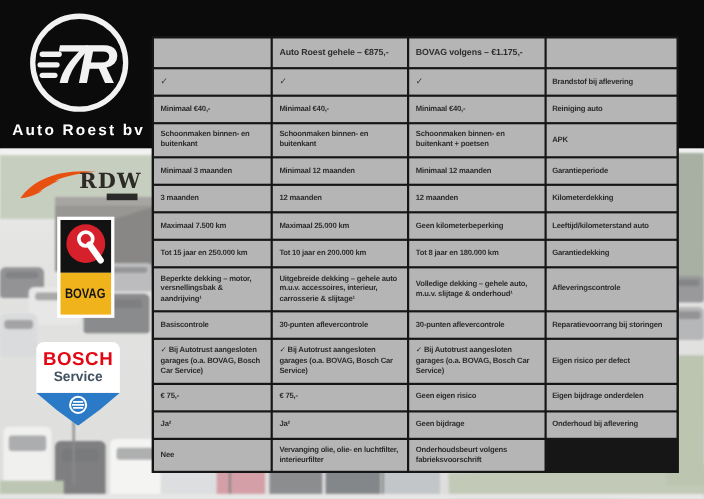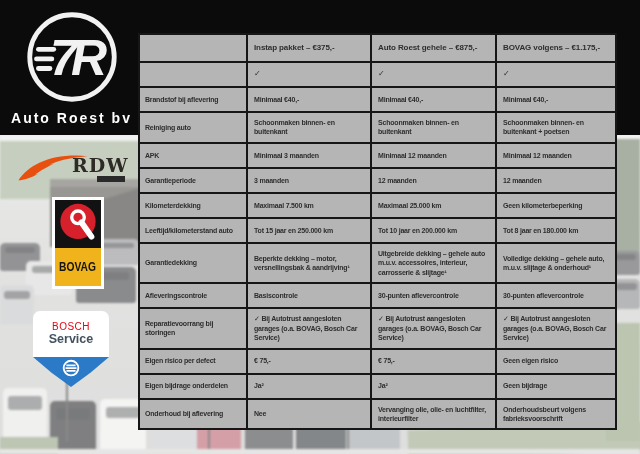--- a/index.html
+++ b/index.html
@@ -48,21 +48,21 @@
   .bovag{position:absolute;left:52px;top:197px;width:52px;height:92px;background:#fff;
          padding:3px;z-index:5;display:flex;flex-direction:column;}
   .bovag-top{flex:1;background:#121212;display:flex;align-items:center;justify-content:center;}
   .bovag-bottom{height:38px;background:#f0b31c;display:flex;align-items:center;justify-content:flex-start;}
   .bovag-word{font-weight:bold;font-size:12.5px;color:#141414;transform:scaleX(.82);letter-spacing:0;}
 
   
   .bosch{position:absolute;left:33px;top:311px;width:76px;z-index:5;}
   .bosch-box{width:76px;height:46px;background:#fff;border-radius:7px 7px 0 0;
              display:flex;flex-direction:column;align-items:center;justify-content:center;gap:0;}
-  .bosch-word{color:#e30613;font-weight:normal;font-size:10px;letter-spacing:.5px;line-height:1;}
+  .bosch-word{color:#e30613;font-weight:bold;font-size:17px;letter-spacing:.5px;line-height:1;}
   .bosch-service{color:#44525f;font-weight:bold;font-size:12.5px;line-height:1.2;}
   .bosch-chevron{position:relative;width:76px;height:30px;background:#2b7ac7;
                  clip-path:polygon(0 0,100% 0,76% 52%,50% 100%,24% 52%);
                  display:flex;justify-content:center;}
   .bosch-chevron svg{margin-top:1px;}
 
   
   .pkg-table{position:absolute;left:138px;top:33px;z-index:6;
              display:grid;grid-template-columns:106px 122px 123px 118px;gap:2px;
              background:#161616;border:2px solid #161616;}
@@ -160,21 +160,20 @@
         <circle cx="12" cy="11" r="8" fill="none" stroke="#fff" stroke-width="2"></circle>
         <line x1="7" y1="8" x2="17" y2="8" stroke="#fff" stroke-width="1.8"></line>
         <line x1="6" y1="11" x2="18" y2="11" stroke="#fff" stroke-width="1.8"></line>
         <line x1="7" y1="14" x2="17" y2="14" stroke="#fff" stroke-width="1.8"></line>
       </svg>
     </div>
   </div>
 
   <div class="pkg-table">
       <div class="t-cell head label"></div>
-      <div class="t-cell head">Instap pakket – €375,-</div>
       <div class="t-cell head">Auto Roest gehele – €875,-</div>
       <div class="t-cell head">BOVAG volgens – €1.175,-</div>
       <div class="t-cell label"></div>
       <div class="t-cell check">✓</div>
       <div class="t-cell check">✓</div>
       <div class="t-cell check">✓</div>
       <div class="t-cell label">Brandstof bij aflevering</div>
       <div class="t-cell">Minimaal €40,-</div>
       <div class="t-cell">Minimaal €40,-</div>
       <div class="t-cell">Minimaal €40,-</div>

